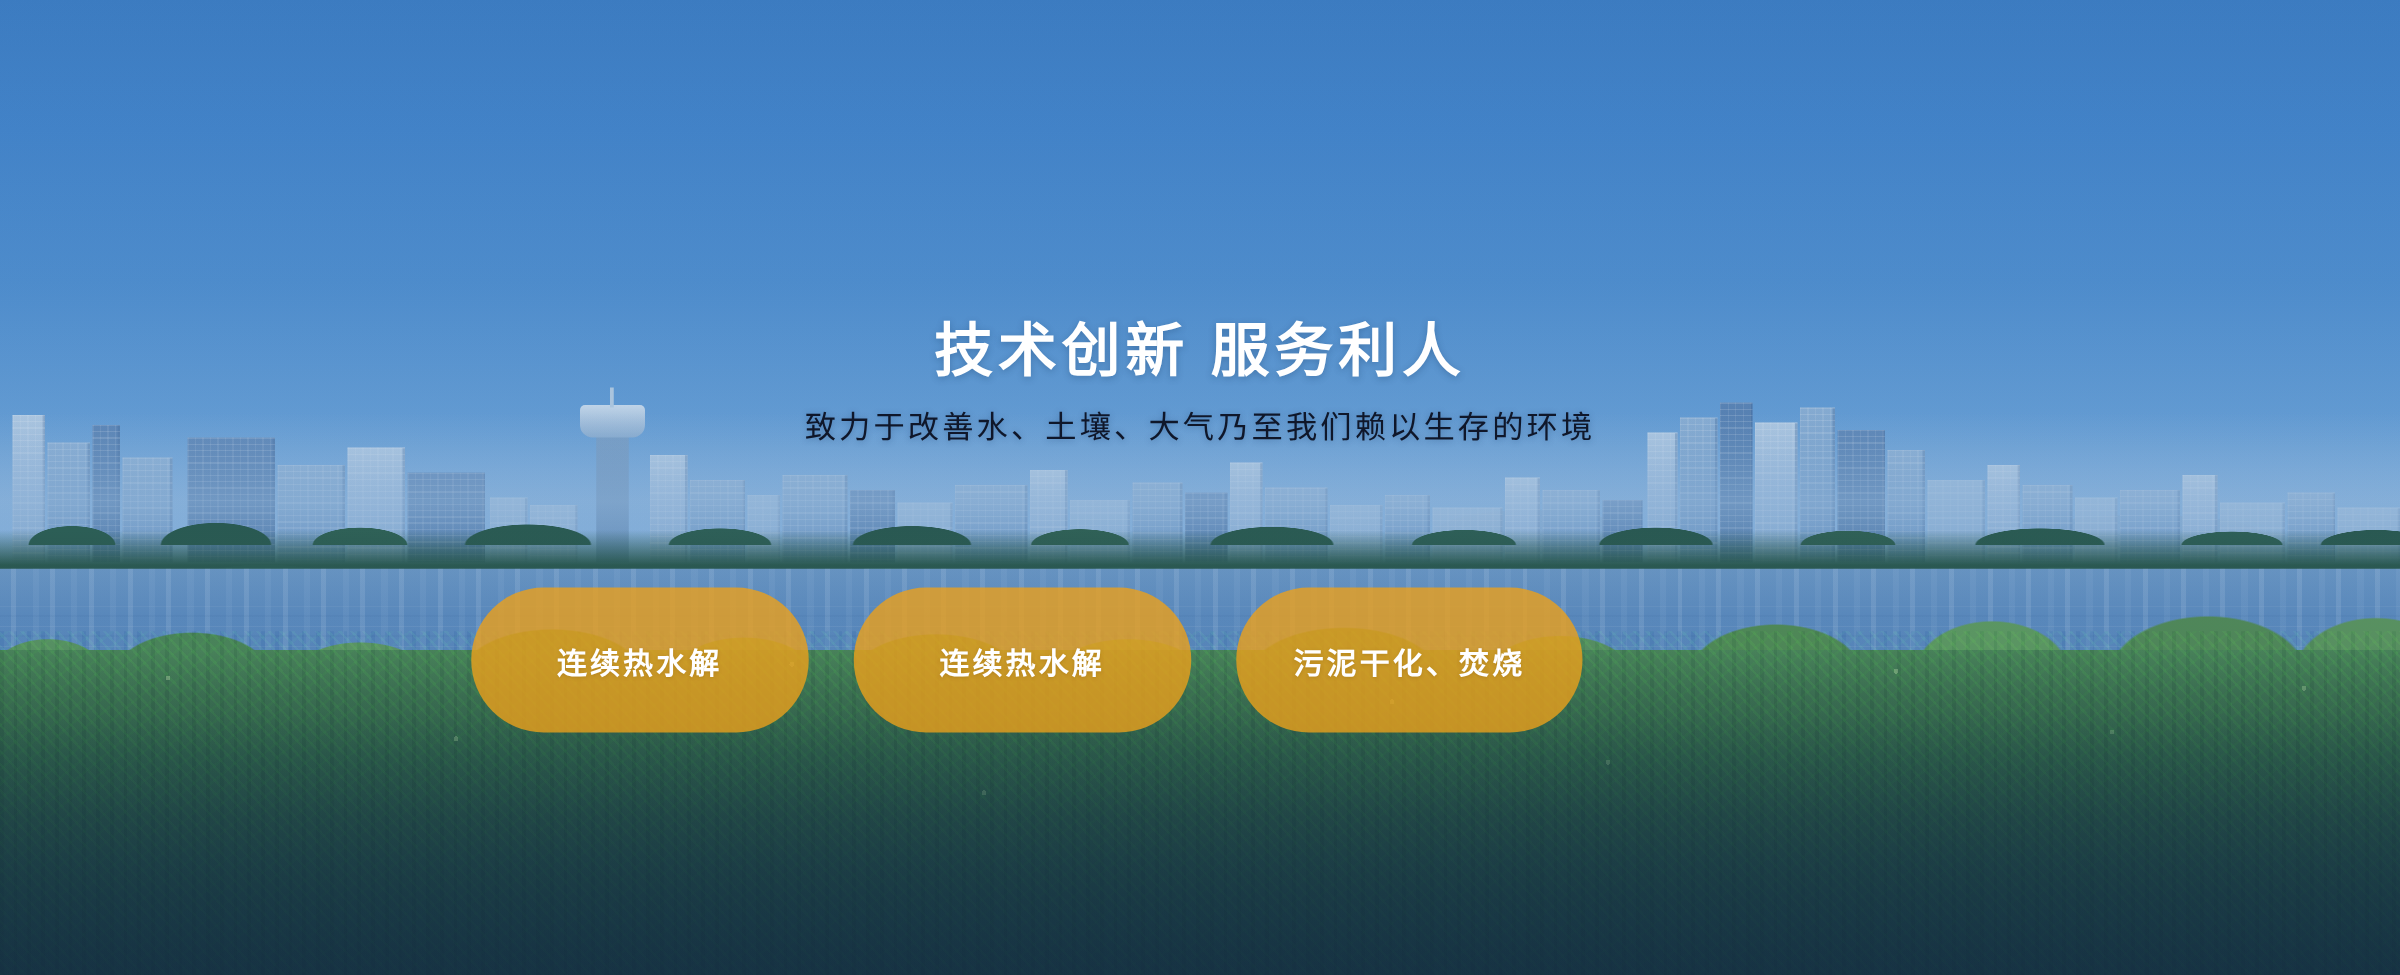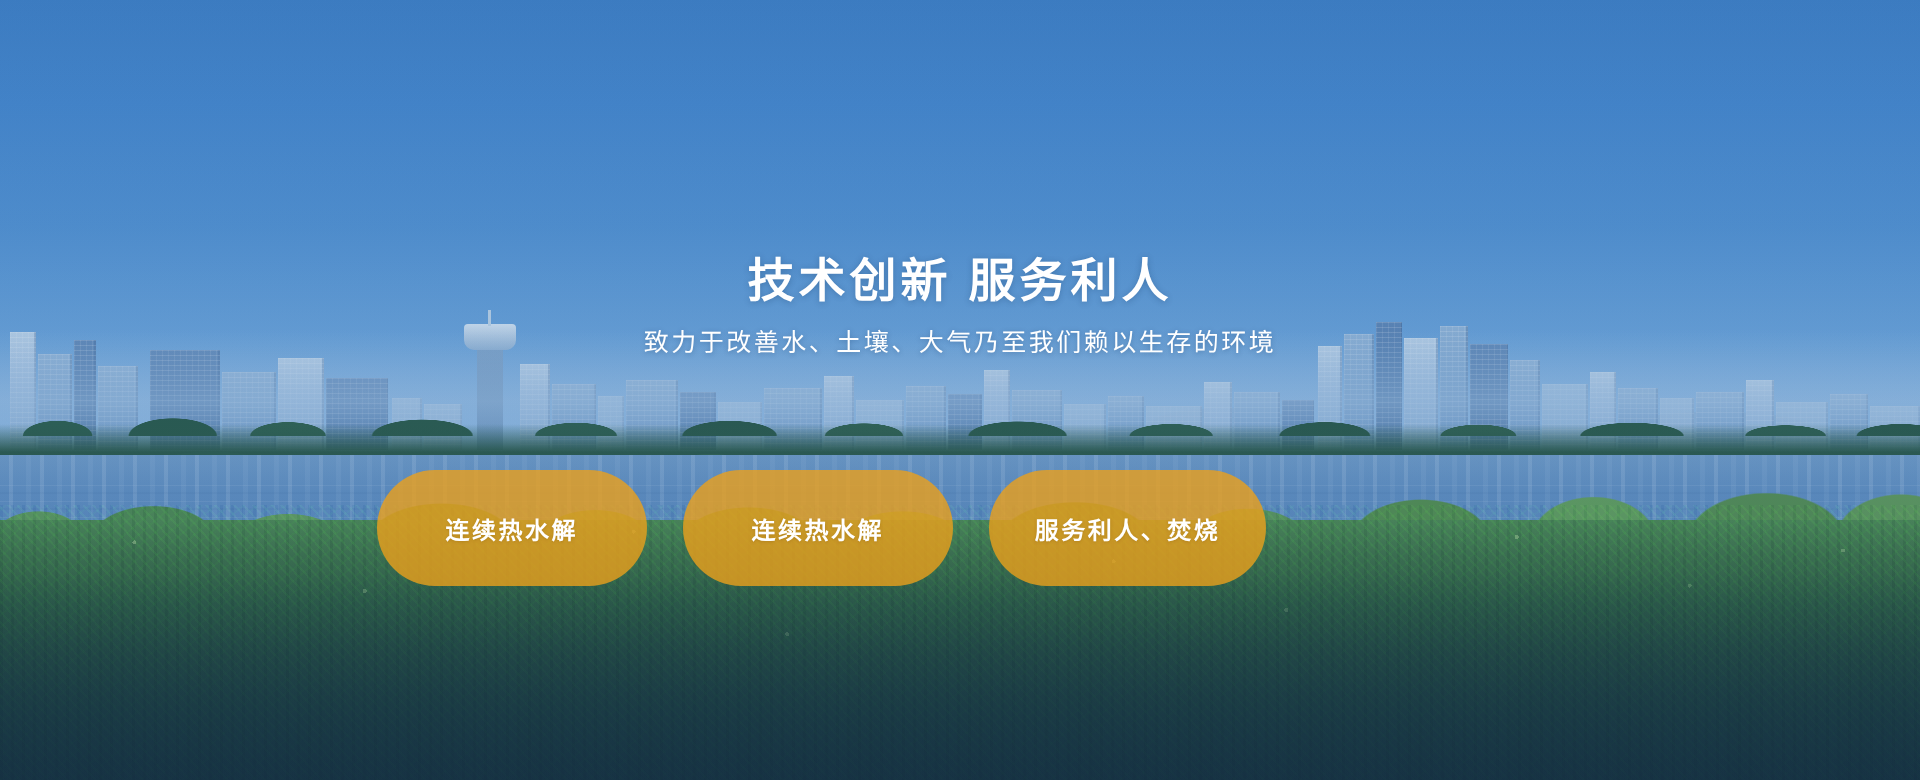--- a/index.html
+++ b/index.html
@@ -240,21 +240,21 @@
     font-weight:700;
     color:#ffffff;
     letter-spacing:4px;
     line-height:1.22;
     text-shadow:0 1px 6px rgba(20,55,100,0.30);
   }
   .subline {
     margin-top:16px;
     font-size:25px;
     font-weight:400;
-    color:#ffffff;
+    color:#0f172a;
     letter-spacing:2.5px;
     line-height:1.4;
     text-shadow:0 1px 5px rgba(20,55,100,0.35);
   }
 
   
   .cta-row {
     position:absolute; left:0; top:470px;
     width:1643px;
     display:flex;
@@ -375,17 +375,17 @@
   </div>
 
   <div class="cta-row">
     <div class="pill">
       <span class="pill-label">连续热水解</span>
     </div>
     <div class="pill">
       <span class="pill-label">连续热水解</span>
     </div>
     <div class="pill">
-      <span class="pill-label">服务利人、焚烧</span>
+      <span class="pill-label">污泥干化、焚烧</span>
     </div>
   </div>
 
 </div>
 
 </body></html>

